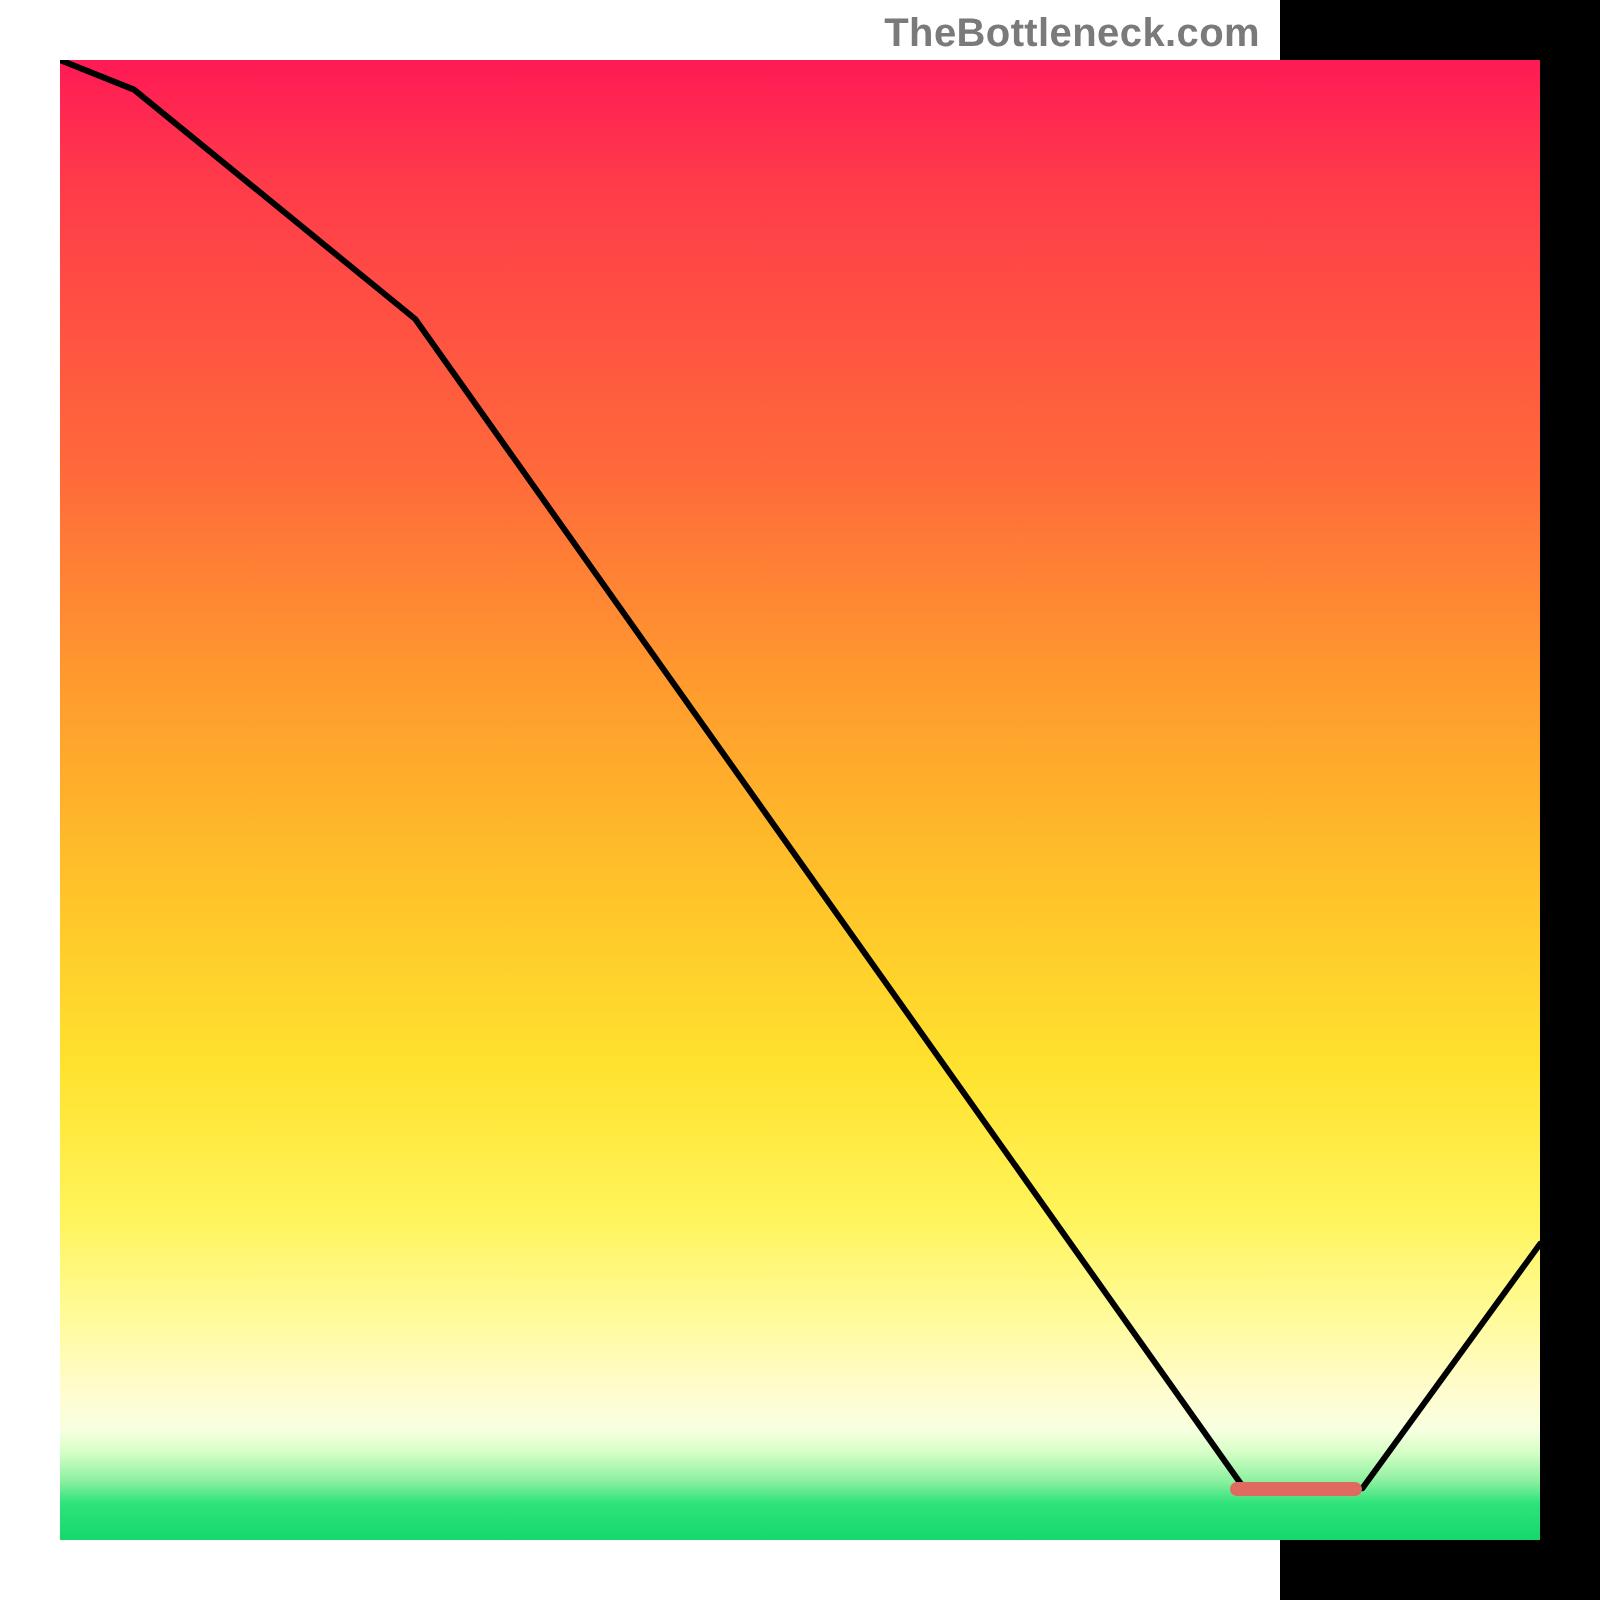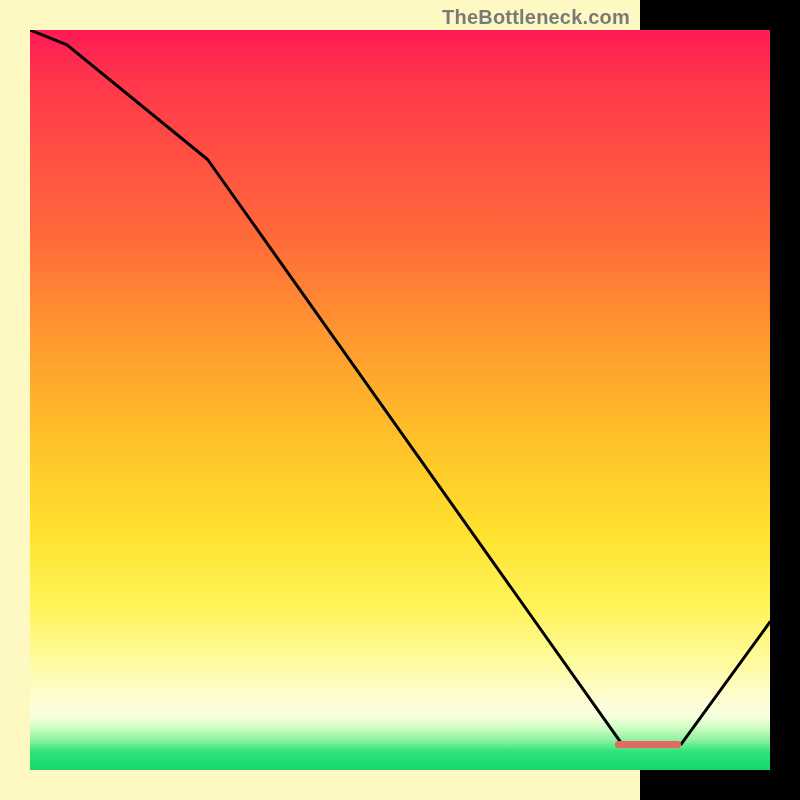--- a/index.html
+++ b/index.html
@@ -8,21 +8,21 @@
     width: 800px;
     height: 800px;
     background: #000;
     overflow: hidden;
     font-family: Arial, Helvetica, sans-serif;
   }
   .stage {
     position: relative;
     width: 640px;
     height: 800px;
-    background: #fef9c3;
+    background: #ffffff;
   }
   .watermark {
     position: absolute;
     top: 6px;
     right: 10px;
     color: #7a7a7a;
     font-size: 20px;
     font-weight: 600;
     letter-spacing: 0.2px;
     z-index: 5;

